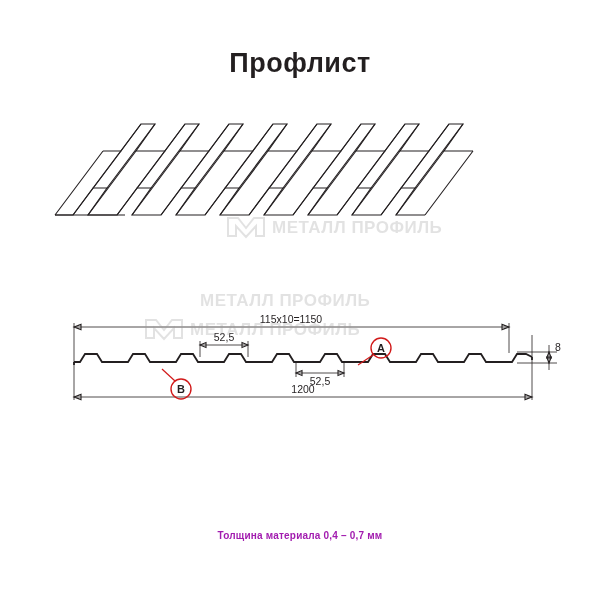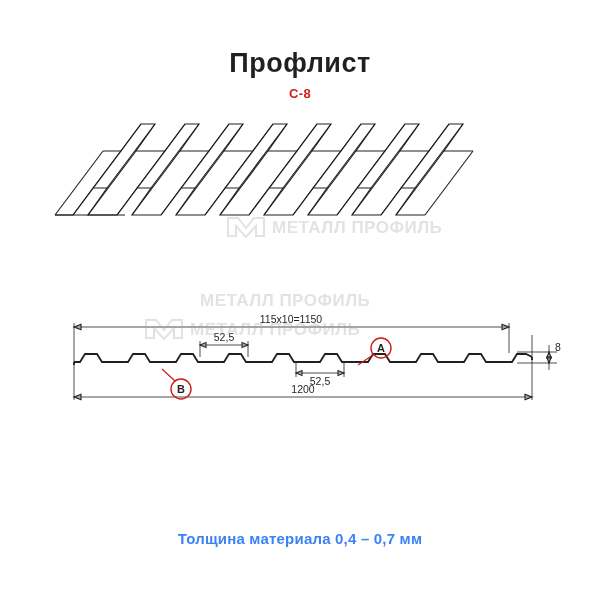--- a/index.html
+++ b/index.html
@@ -41,23 +41,23 @@
     font-weight: bold;
     color: #d11a1a;
     letter-spacing: 0.3px;
   }
   .footnote {
     position: absolute;
     top: 530px;
     left: 0;
     width: 600px;
     text-align: center;
-    font-size: 15px;
-    font-weight: bold;
-    color: #3b82f6;
+    font-size: 10px;
+    font-weight: bold;
+    color: #a21caf;
     letter-spacing: 0.2px;
   }
   .iso-wrap {
     position: absolute;
     top: 110px;
     left: 55px;
     width: 500px;
     height: 155px;
   }
   .dim-wrap {
@@ -126,21 +126,20 @@
     font-size: 10.5px;
     fill: #231f20;
   }
 </style>
 </head>
 <body>
 
 <div class="page">
 
   <div class="title">Профлист</div>
-  <div class="subtitle">С-8</div>
 
   <div class="iso-wrap">
     <svg width="500" height="155" viewBox="0 0 500 155">
       <g>
 
         <path class="ln" d="M 0 105 L 70 105"></path>
 
         <path class="ln" d="M 0 105
                             L 18 105 L 38 78 L 52 78 L 33 105
                             L 62 105 L 82 78 L 96 78 L 77 105

